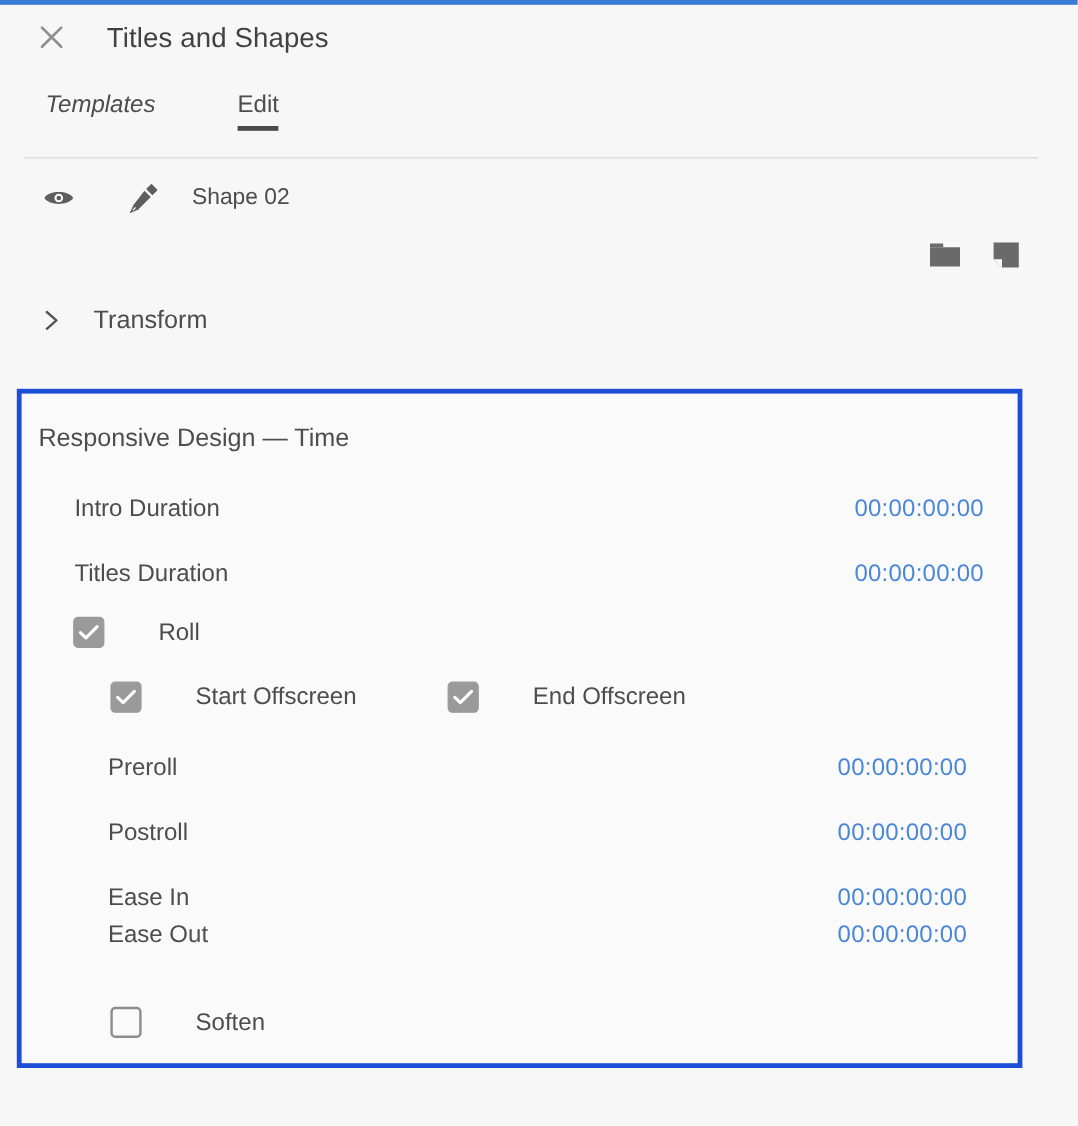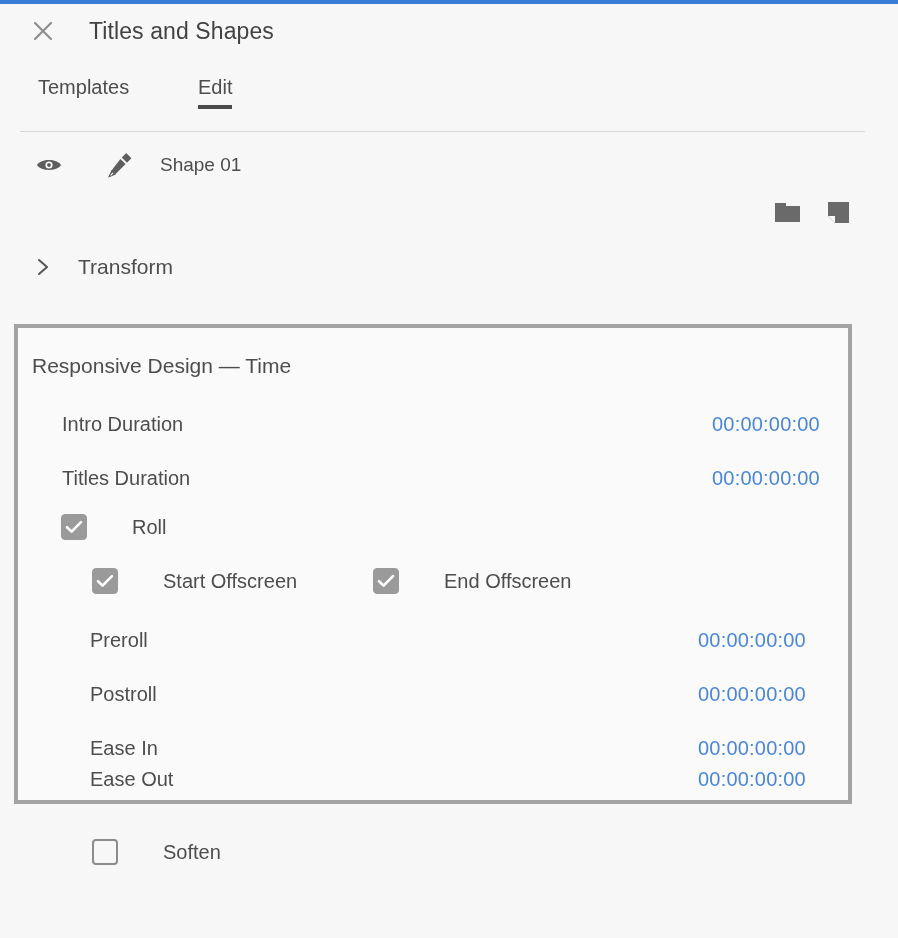--- a/index.html
+++ b/index.html
@@ -58,21 +58,21 @@
     height: 48px;
   }
   .tab {
     position: absolute;
     top: 0;
     font-size: 20px;
     color: #4d4d4d;
     cursor: pointer;
     padding-bottom: 10px;
   }
-  .tab.t0 { left: 38px; }
+  .tab.t0 { left: 38px; font-style: italic; }
   .tab.t1 { left: 198px; }
   .tab.active .tab-underline {
     position: absolute;
     left: 0; right: 0;
     bottom: 0;
     height: 4px;
     background: #4a4a4a;
   }
 
   .header-rule {
@@ -151,22 +151,22 @@
     font-size: 21px;
     color: #4d4d4d;
   }
 
   
   .responsive-box {
     position: absolute;
     left: 14px;
     top: 324px;
     width: 838px;
-    height: 480px;
-    border: 4px solid #a3a3a3;
+    height: 566px;
+    border: 4px solid #1d4ed8;
     box-sizing: border-box;
     background: #fafafa;
     text-decoration: underline;
   }
   .section-title {
     position: absolute;
     left: 14px;
     top: 26px;
     font-size: 21px;
     color: #4d4d4d;
@@ -267,21 +267,21 @@
   <div class="pen-icon">
     <svg width="30" height="30" viewBox="0 0 30 30" aria-hidden="true">
       <g fill="#5e5e5e">
         <path d="M22.2 3.1 L27.4 8.3 L23.0 12.7 L17.8 7.5 Z"></path>
         <path d="M16.4 8.9 L21.6 14.1 L11.6 24.1 L4.2 27.6 L7.7 20.2 Z"></path>
       </g>
       <path d="M7.7 20.2 L11.9 24.4 L4.2 27.6 Z" fill="#5e5e5e"></path>
       <path d="M6.6 25.3 L9.0 22.9" stroke="#fafafa" stroke-width="1.1"></path>
     </svg>
   </div>
-  <div class="layer-name">Shape 01</div>
+  <div class="layer-name">Shape 02</div>
 </div>
 
 <div class="layer-actions">
   <div class="folder-icon">
     <svg width="32" height="25" viewBox="0 0 32 25" aria-hidden="true">
       <path d="M1 3 H12 V6 H1 Z" fill="#6a6a6a"></path>
       <path d="M1 6 H26 V22 H1 Z" fill="#6a6a6a"></path>
       <path d="M26 6 L30 2 V18 L26 22 Z" fill="#9c9c9c" opacity="0.0"></path>
     </svg>
   </div>

